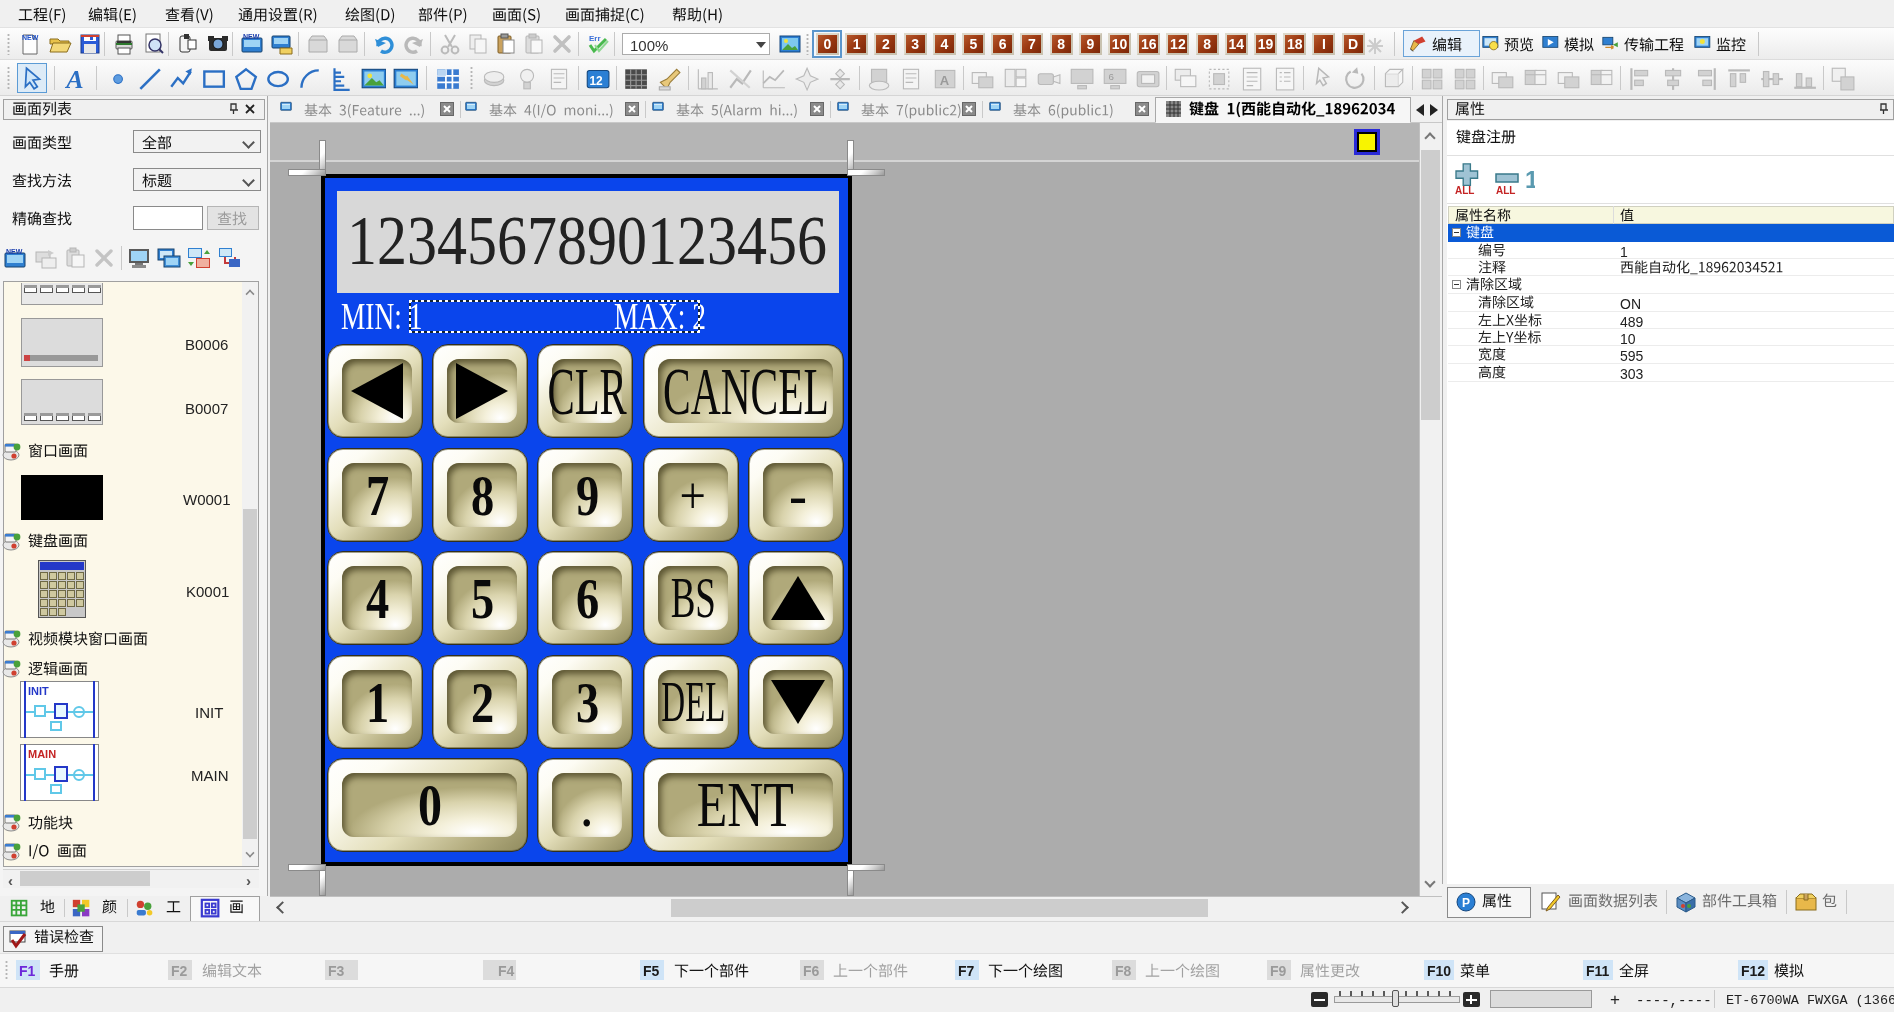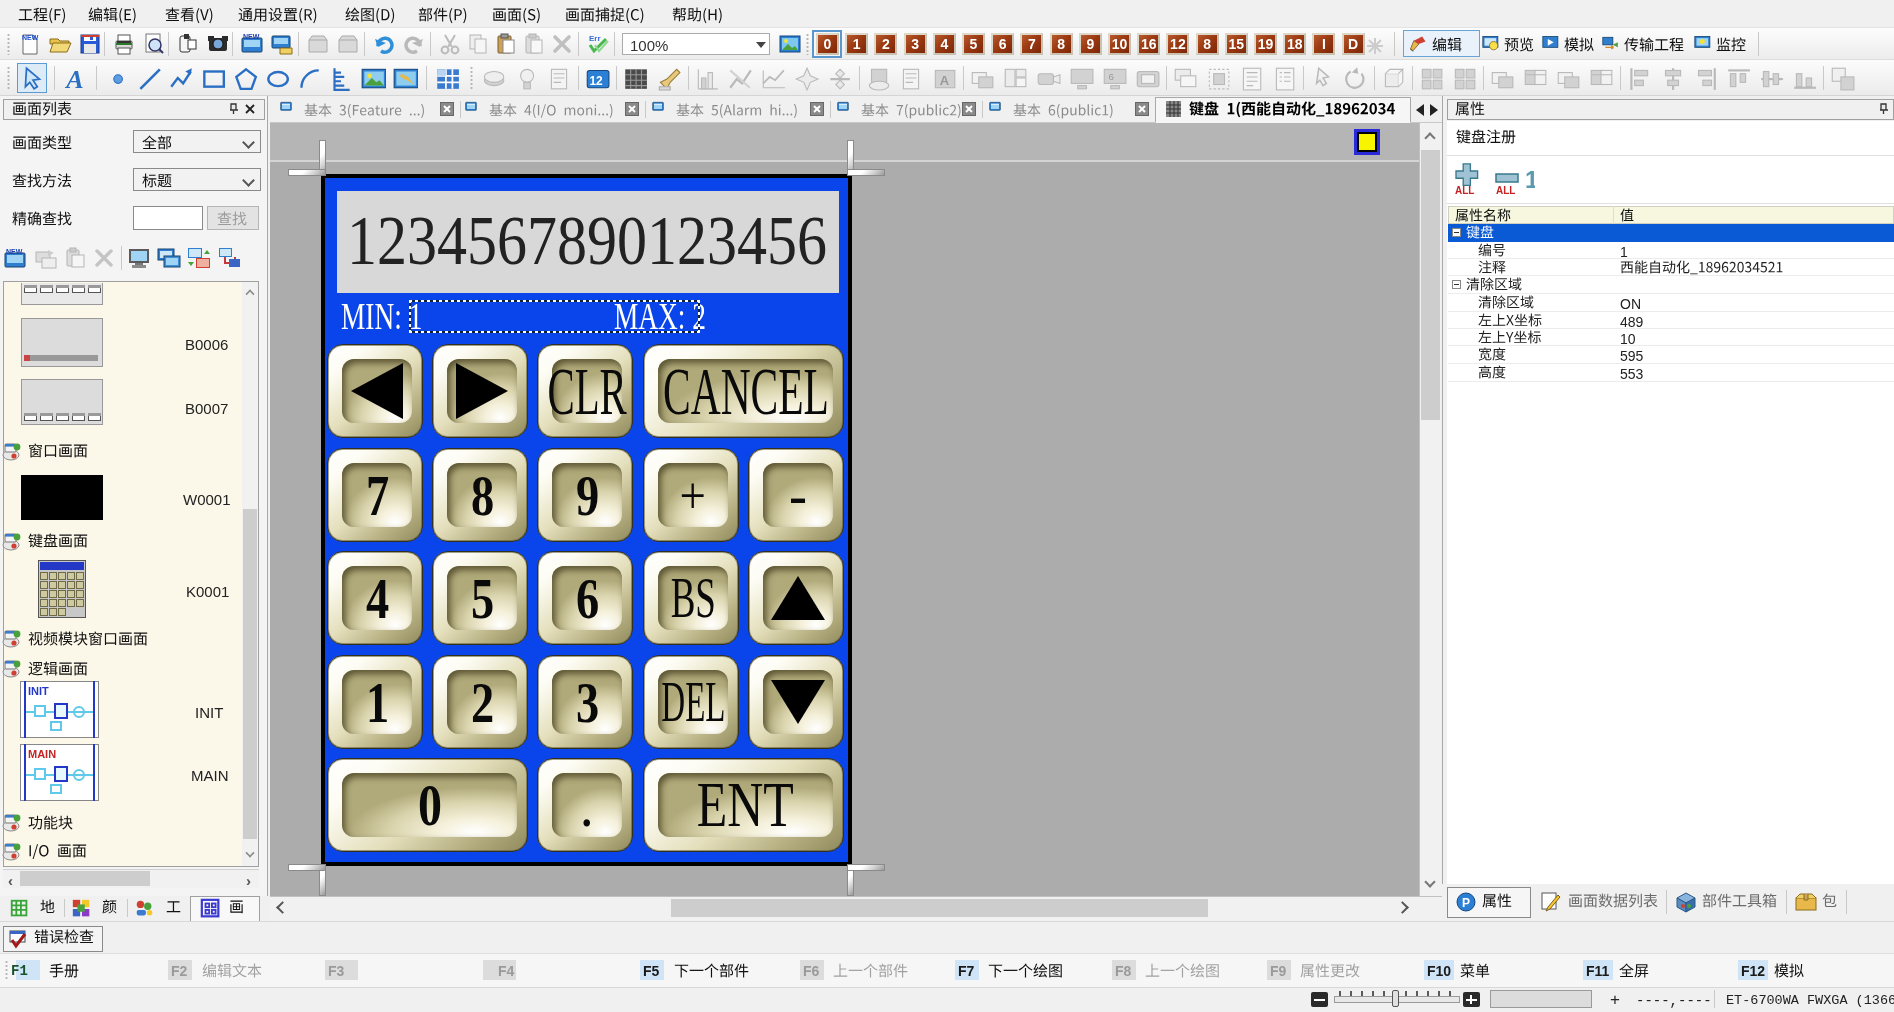--- a/index.html
+++ b/index.html
@@ -380,21 +380,21 @@
 <div style="position:absolute;left:932.8px;top:33px;width:23px;height:22px;background:linear-gradient(135deg,#b85a2e 0%,#9c3a12 45%,#7c2708 100%);border:2px solid #c9c2b0;border-top-color:#ddd8ca;border-left-color:#ddd8ca;color:#fff;font-weight:bold;font-size:14px;text-align:center;line-height:18px;font-family:'Liberation Sans',sans-serif">4</div>
 <div style="position:absolute;left:962.0px;top:33px;width:23px;height:22px;background:linear-gradient(135deg,#b85a2e 0%,#9c3a12 45%,#7c2708 100%);border:2px solid #c9c2b0;border-top-color:#ddd8ca;border-left-color:#ddd8ca;color:#fff;font-weight:bold;font-size:14px;text-align:center;line-height:18px;font-family:'Liberation Sans',sans-serif">5</div>
 <div style="position:absolute;left:991.2px;top:33px;width:23px;height:22px;background:linear-gradient(135deg,#b85a2e 0%,#9c3a12 45%,#7c2708 100%);border:2px solid #c9c2b0;border-top-color:#ddd8ca;border-left-color:#ddd8ca;color:#fff;font-weight:bold;font-size:14px;text-align:center;line-height:18px;font-family:'Liberation Sans',sans-serif">6</div>
 <div style="position:absolute;left:1020.4px;top:33px;width:23px;height:22px;background:linear-gradient(135deg,#b85a2e 0%,#9c3a12 45%,#7c2708 100%);border:2px solid #c9c2b0;border-top-color:#ddd8ca;border-left-color:#ddd8ca;color:#fff;font-weight:bold;font-size:14px;text-align:center;line-height:18px;font-family:'Liberation Sans',sans-serif">7</div>
 <div style="position:absolute;left:1049.6px;top:33px;width:23px;height:22px;background:linear-gradient(135deg,#b85a2e 0%,#9c3a12 45%,#7c2708 100%);border:2px solid #c9c2b0;border-top-color:#ddd8ca;border-left-color:#ddd8ca;color:#fff;font-weight:bold;font-size:14px;text-align:center;line-height:18px;font-family:'Liberation Sans',sans-serif">8</div>
 <div style="position:absolute;left:1078.8px;top:33px;width:23px;height:22px;background:linear-gradient(135deg,#b85a2e 0%,#9c3a12 45%,#7c2708 100%);border:2px solid #c9c2b0;border-top-color:#ddd8ca;border-left-color:#ddd8ca;color:#fff;font-weight:bold;font-size:14px;text-align:center;line-height:18px;font-family:'Liberation Sans',sans-serif">9</div>
 <div style="position:absolute;left:1108.0px;top:33px;width:23px;height:22px;background:linear-gradient(135deg,#b85a2e 0%,#9c3a12 45%,#7c2708 100%);border:2px solid #c9c2b0;border-top-color:#ddd8ca;border-left-color:#ddd8ca;color:#fff;font-weight:bold;font-size:14px;text-align:center;line-height:18px;font-family:'Liberation Sans',sans-serif">10</div>
 <div style="position:absolute;left:1137.2px;top:33px;width:23px;height:22px;background:linear-gradient(135deg,#b85a2e 0%,#9c3a12 45%,#7c2708 100%);border:2px solid #c9c2b0;border-top-color:#ddd8ca;border-left-color:#ddd8ca;color:#fff;font-weight:bold;font-size:14px;text-align:center;line-height:18px;font-family:'Liberation Sans',sans-serif">16</div>
 <div style="position:absolute;left:1166.4px;top:33px;width:23px;height:22px;background:linear-gradient(135deg,#b85a2e 0%,#9c3a12 45%,#7c2708 100%);border:2px solid #c9c2b0;border-top-color:#ddd8ca;border-left-color:#ddd8ca;color:#fff;font-weight:bold;font-size:14px;text-align:center;line-height:18px;font-family:'Liberation Sans',sans-serif">12</div>
 <div style="position:absolute;left:1195.6px;top:33px;width:23px;height:22px;background:linear-gradient(135deg,#b85a2e 0%,#9c3a12 45%,#7c2708 100%);border:2px solid #c9c2b0;border-top-color:#ddd8ca;border-left-color:#ddd8ca;color:#fff;font-weight:bold;font-size:14px;text-align:center;line-height:18px;font-family:'Liberation Sans',sans-serif">8</div>
-<div style="position:absolute;left:1224.8px;top:33px;width:23px;height:22px;background:linear-gradient(135deg,#b85a2e 0%,#9c3a12 45%,#7c2708 100%);border:2px solid #c9c2b0;border-top-color:#ddd8ca;border-left-color:#ddd8ca;color:#fff;font-weight:bold;font-size:14px;text-align:center;line-height:18px;font-family:'Liberation Sans',sans-serif">15</div>
+<div style="position:absolute;left:1224.8px;top:33px;width:23px;height:22px;background:linear-gradient(135deg,#b85a2e 0%,#9c3a12 45%,#7c2708 100%);border:2px solid #c9c2b0;border-top-color:#ddd8ca;border-left-color:#ddd8ca;color:#fff;font-weight:bold;font-size:14px;text-align:center;line-height:18px;font-family:'Liberation Sans',sans-serif">14</div>
 <div style="position:absolute;left:1254.0px;top:33px;width:23px;height:22px;background:linear-gradient(135deg,#b85a2e 0%,#9c3a12 45%,#7c2708 100%);border:2px solid #c9c2b0;border-top-color:#ddd8ca;border-left-color:#ddd8ca;color:#fff;font-weight:bold;font-size:14px;text-align:center;line-height:18px;font-family:'Liberation Sans',sans-serif">19</div>
 <div style="position:absolute;left:1283.2px;top:33px;width:23px;height:22px;background:linear-gradient(135deg,#b85a2e 0%,#9c3a12 45%,#7c2708 100%);border:2px solid #c9c2b0;border-top-color:#ddd8ca;border-left-color:#ddd8ca;color:#fff;font-weight:bold;font-size:14px;text-align:center;line-height:18px;font-family:'Liberation Sans',sans-serif">18</div>
 <div style="position:absolute;left:1312.4px;top:33px;width:23px;height:22px;background:linear-gradient(135deg,#b85a2e 0%,#9c3a12 45%,#7c2708 100%);border:2px solid #c9c2b0;border-top-color:#ddd8ca;border-left-color:#ddd8ca;color:#fff;font-weight:bold;font-size:14px;text-align:center;line-height:18px;font-family:'Liberation Sans',sans-serif">I</div>
 <div style="position:absolute;left:1341.6px;top:33px;width:23px;height:22px;background:linear-gradient(135deg,#b85a2e 0%,#9c3a12 45%,#7c2708 100%);border:2px solid #c9c2b0;border-top-color:#ddd8ca;border-left-color:#ddd8ca;color:#fff;font-weight:bold;font-size:14px;text-align:center;line-height:18px;font-family:'Liberation Sans',sans-serif">D</div>
 <svg width="18" height="18" style="position:absolute;left:1366px;top:37px">
     <g stroke="#cccccc" stroke-width="2">
       <path d="M9 1v16M1 9h16M3 3l12 12M15 3L3 15"></path>
     </g>
   </svg>
 <div class="sep1" style="left:1394px;top:32px;height:24px"></div>
@@ -1505,21 +1505,21 @@
       </g>
     </svg></div>
 <div style="position:absolute;left:1620px;top:347px;font-family:'Liberation Sans',sans-serif;font-size:14px;line-height:18px;color:#222;font-weight:normal;white-space:pre;">595</div>
 <div style="position:absolute;left:1448px;top:364px;width:446px;height:18px;background:#fff;border-bottom:1px solid #ececec"></div>
 <div style="position:absolute;left:1478px;top:364px;width:29px;height:18px"><svg width="29" height="18" style="">
       <g transform="translate(0,13.3) scale(0.014000,-0.014000)" fill="#222">
         <use href="#g9ad8r" x="0"></use>
         <use href="#g5ea6r" x="1000"></use>
       </g>
     </svg></div>
-<div style="position:absolute;left:1620px;top:365px;font-family:'Liberation Sans',sans-serif;font-size:14px;line-height:18px;color:#222;font-weight:normal;white-space:pre;">553</div>
+<div style="position:absolute;left:1620px;top:365px;font-family:'Liberation Sans',sans-serif;font-size:14px;line-height:18px;color:#222;font-weight:normal;white-space:pre;">303</div>
 <div style="position:absolute;left:1442px;top:884px;width:452px;height:37px;background:#f0f0f0"></div>
 <div style="position:absolute;left:1447px;top:887px;width:84px;height:31px;background:#f6f6f6;border:1px solid #8a8a8a"></div>
 <svg width="22" height="22" style="position:absolute;left:1455px;top:891px" viewBox="0 0 22 22">
     <circle cx="11" cy="11" r="9" fill="#2b7fd4" stroke="#14477e"></circle>
     <text x="7" y="16" font-size="12" font-weight="bold" fill="#fff" font-family="Liberation Sans">P</text>
   </svg>
 <div style="position:absolute;left:1482px;top:892px;width:31px;height:20px"><svg width="31" height="20" style="">
       <g transform="translate(0,14.2) scale(0.015000,-0.015000)" fill="#111">
         <use href="#g5c5er" x="0"></use>
         <use href="#g6027r" x="1000"></use>
@@ -1564,21 +1564,21 @@
   </svg>
 <div style="position:absolute;left:1822px;top:892px;width:16px;height:20px"><svg width="16" height="20" style="">
       <g transform="translate(0,14.2) scale(0.015000,-0.015000)" fill="#6a6a6a">
         <use href="#g5305r" x="0"></use>
       </g>
     </svg></div>
 <div class="sep1" style="left:1846px;top:890px;height:24px"></div>
 <div style="position:absolute;left:0px;top:953px;width:1894px;height:34px;background:#f6f6f6;border-top:1px solid #e0e0e0"></div>
 <div class="grip" style="left:5px;top:960px;height:20px"></div>
 <div style="position:absolute;left:16px;top:960px;width:24px;height:20px;background:#cfe4f7"></div>
-<div style="position:absolute;left:11px;top:962px;font-family:Liberation Mono, monospace;font-size:14px;line-height:18px;color:#14532d;font-weight:bold;white-space:pre;">F1</div>
+<div style="position:absolute;left:19px;top:962px;font-family:Liberation Sans, sans-serif;font-size:14px;line-height:18px;color:#6d28d9;font-weight:bold;white-space:pre;">F1</div>
 <div style="position:absolute;left:49px;top:962px;width:31px;height:20px"><svg width="31" height="20" style="">
       <g transform="translate(0,14.2) scale(0.015000,-0.015000)" fill="#111">
         <use href="#g624br" x="0"></use>
         <use href="#g518cr" x="1000"></use>
       </g>
     </svg></div>
 <div style="position:absolute;left:168px;top:960px;width:24px;height:20px;background:#dcdcdc"></div>
 <div style="position:absolute;left:171px;top:962px;font-family:'Liberation Sans',sans-serif;font-size:14px;line-height:18px;color:#9a9a9a;font-weight:bold;white-space:pre;">F2</div>
 <div style="position:absolute;left:202px;top:962px;width:61px;height:20px"><svg width="61" height="20" style="">
       <g transform="translate(0,14.2) scale(0.015000,-0.015000)" fill="#a0a0a0">

